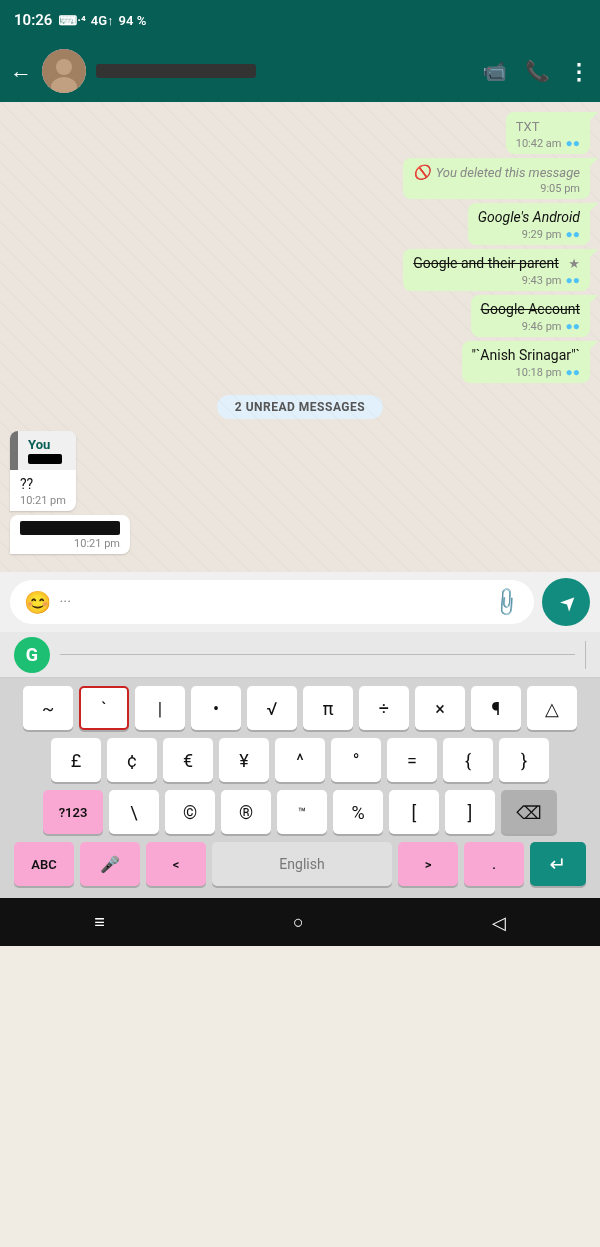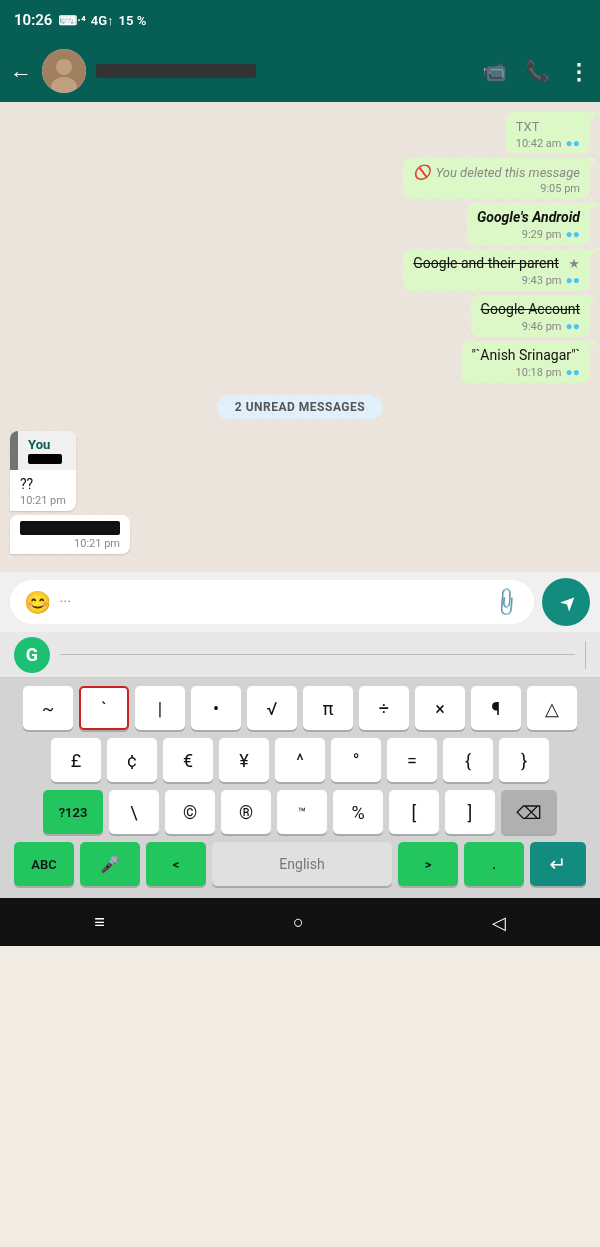--- a/index.html
+++ b/index.html
@@ -155,21 +155,21 @@
     .msg-deleted-icon {
       font-size: 14px;
     }
 
     .msg-strikethrough {
       text-decoration: line-through;
     }
 
     .msg-italic {
       font-style: italic;
-      font-weight: bold;
+      font-weight: normal;
     }
 
     
     .unread-divider {
       align-self: center;
       background: #e1f0fa;
       color: #555;
       font-size: 12px;
       font-weight: 700;
       padding: 5px 18px;
@@ -344,21 +344,21 @@
       align-items: center;
       justify-content: center;
       font-size: 18px;
       color: #111;
       box-shadow: 0 2px 0 #aaa;
       cursor: pointer;
       flex: 1;
       max-width: 50px;
     }
     .key.special {
-      background: #22c55e;
+      background: #f9a8d4;
       font-size: 13px;
       font-weight: 600;
       color: #111;
       min-width: 60px;
     }
     .key.highlighted {
       border: 2px solid #cc2222;
     }
     .key.space-key {
       background: #e0e0e0;
@@ -398,21 +398,21 @@
 <body>
 
 <div class="status-bar">
   <div class="status-bar-left">
     <span>10:26</span>
     <span style="font-size:13px;">⌨</span>
   </div>
   <div class="status-bar-right">
     <span>·⁴</span>
     <span>4G↑</span>
-    <span>15 %</span>
+    <span>94 %</span>
   </div>
 </div>
 
 <div class="header-bar">
   <span class="header-back">←</span>
   <div class="header-avatar">
     <div class="header-avatar-img">
       <svg width="44" height="44" viewBox="0 0 44 44">
         <circle cx="22" cy="22" r="22" fill="#a08060"></circle>
         <circle cx="22" cy="18" r="8" fill="#c0a080"></circle>

